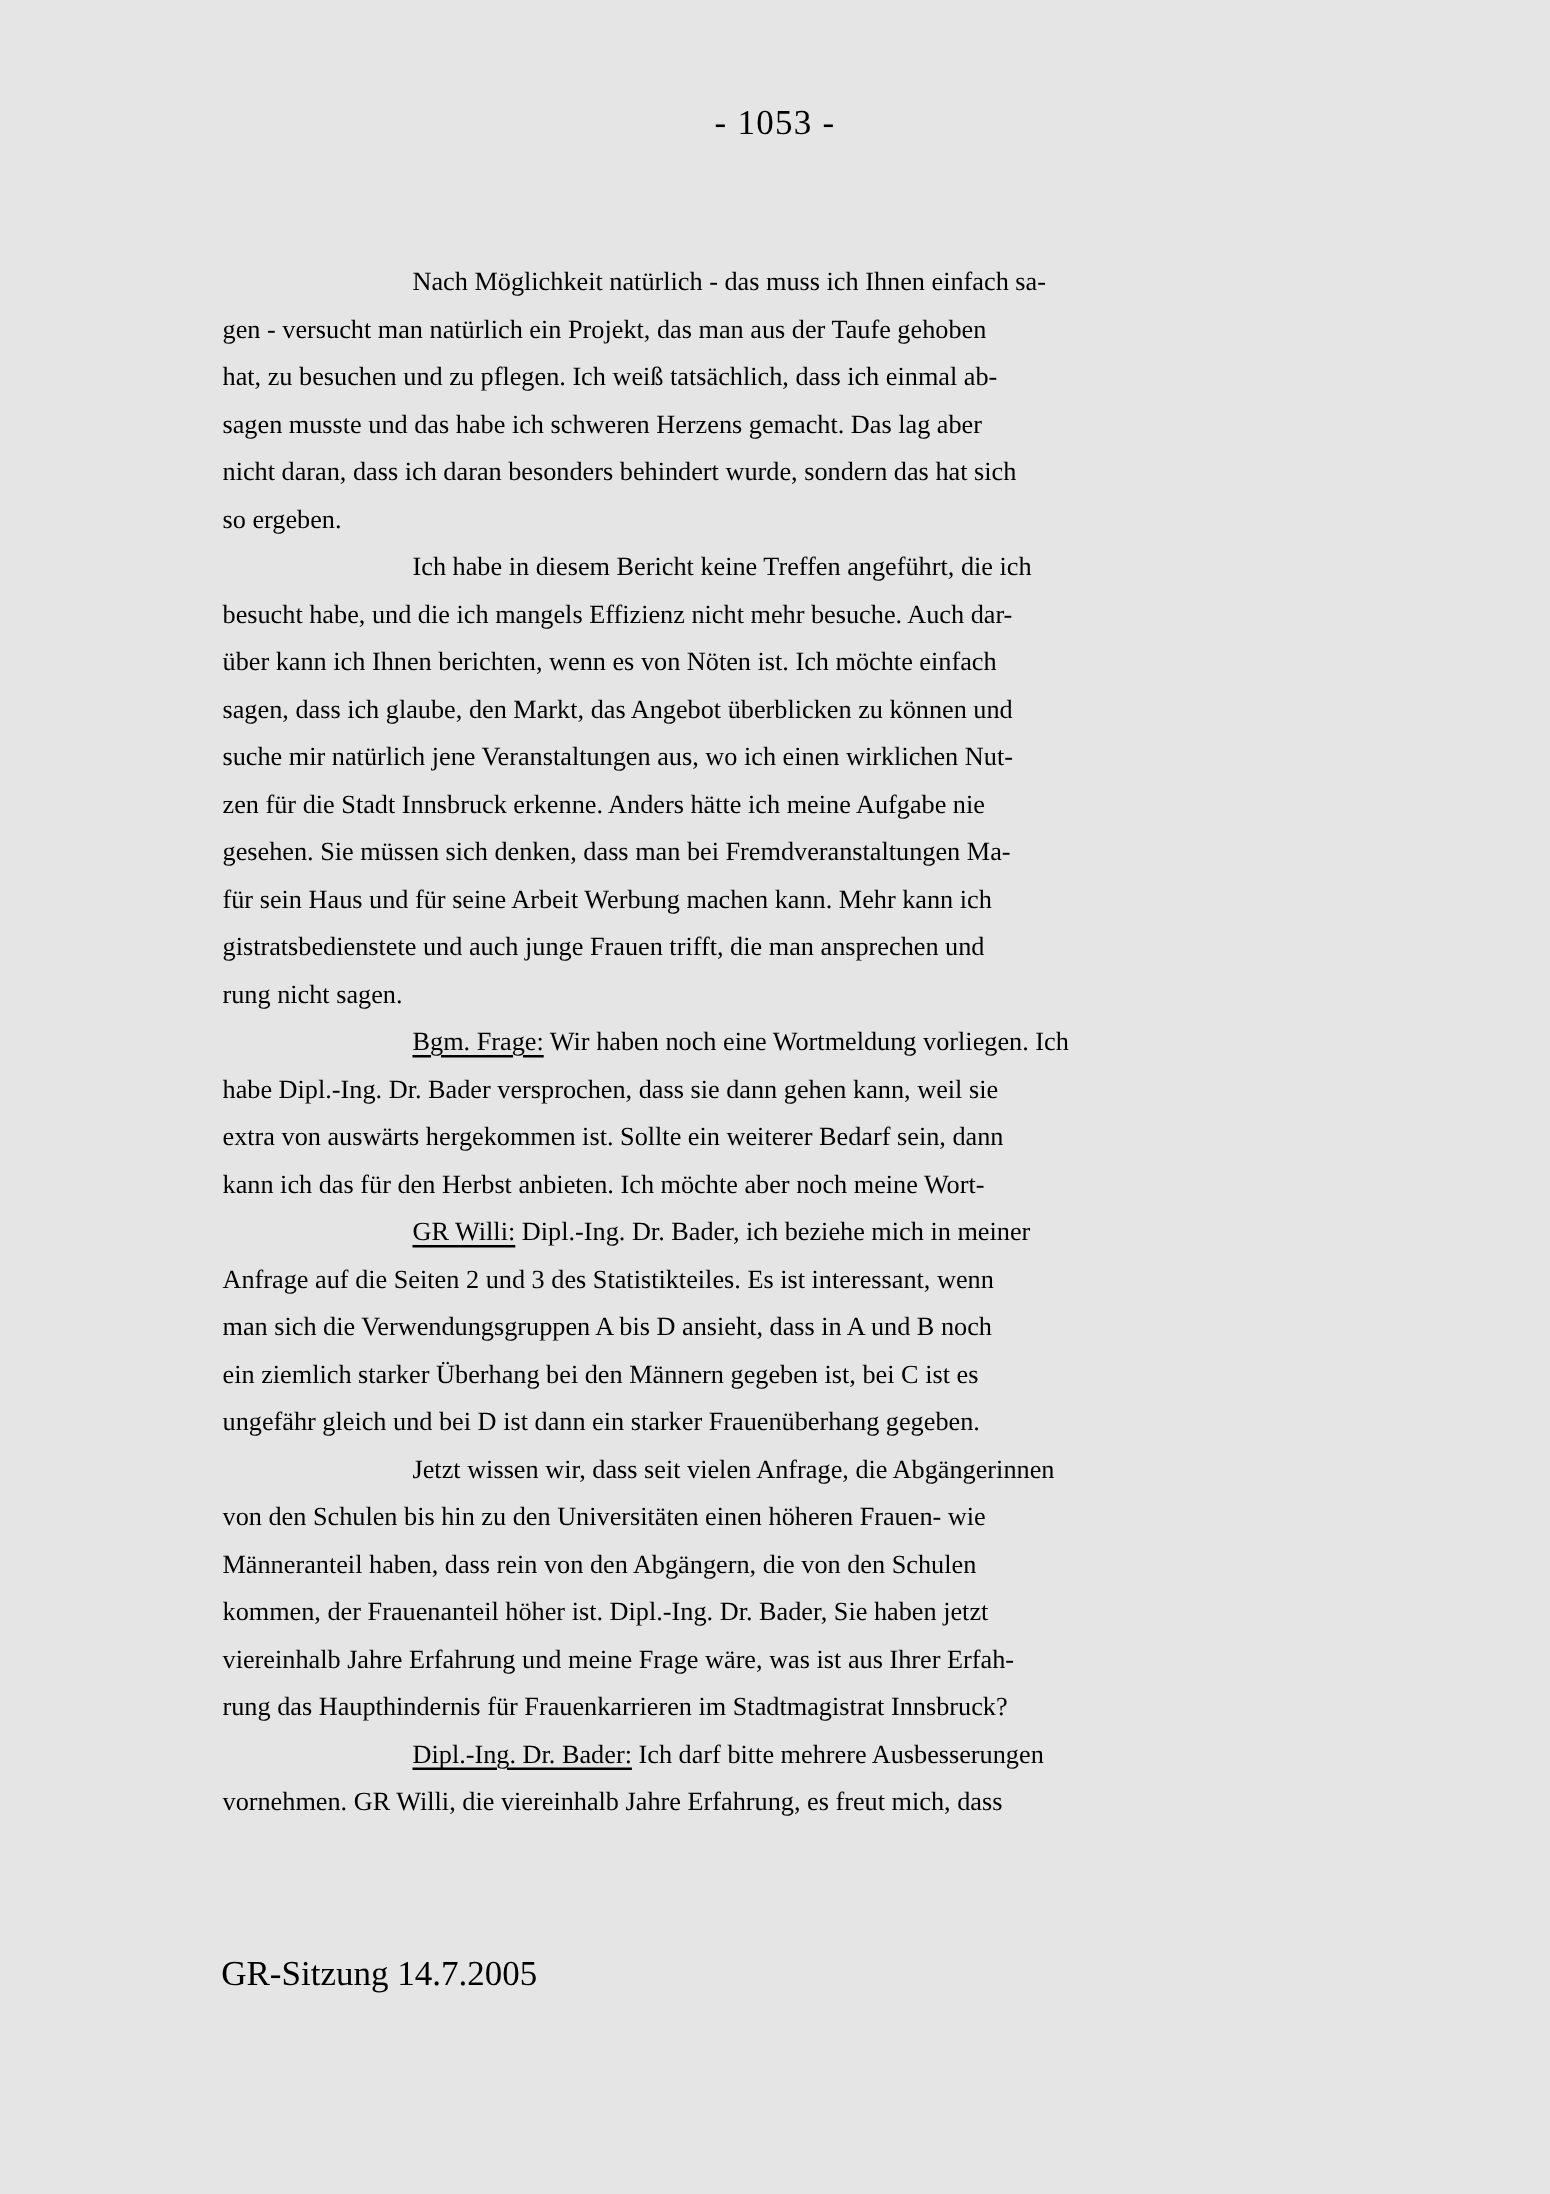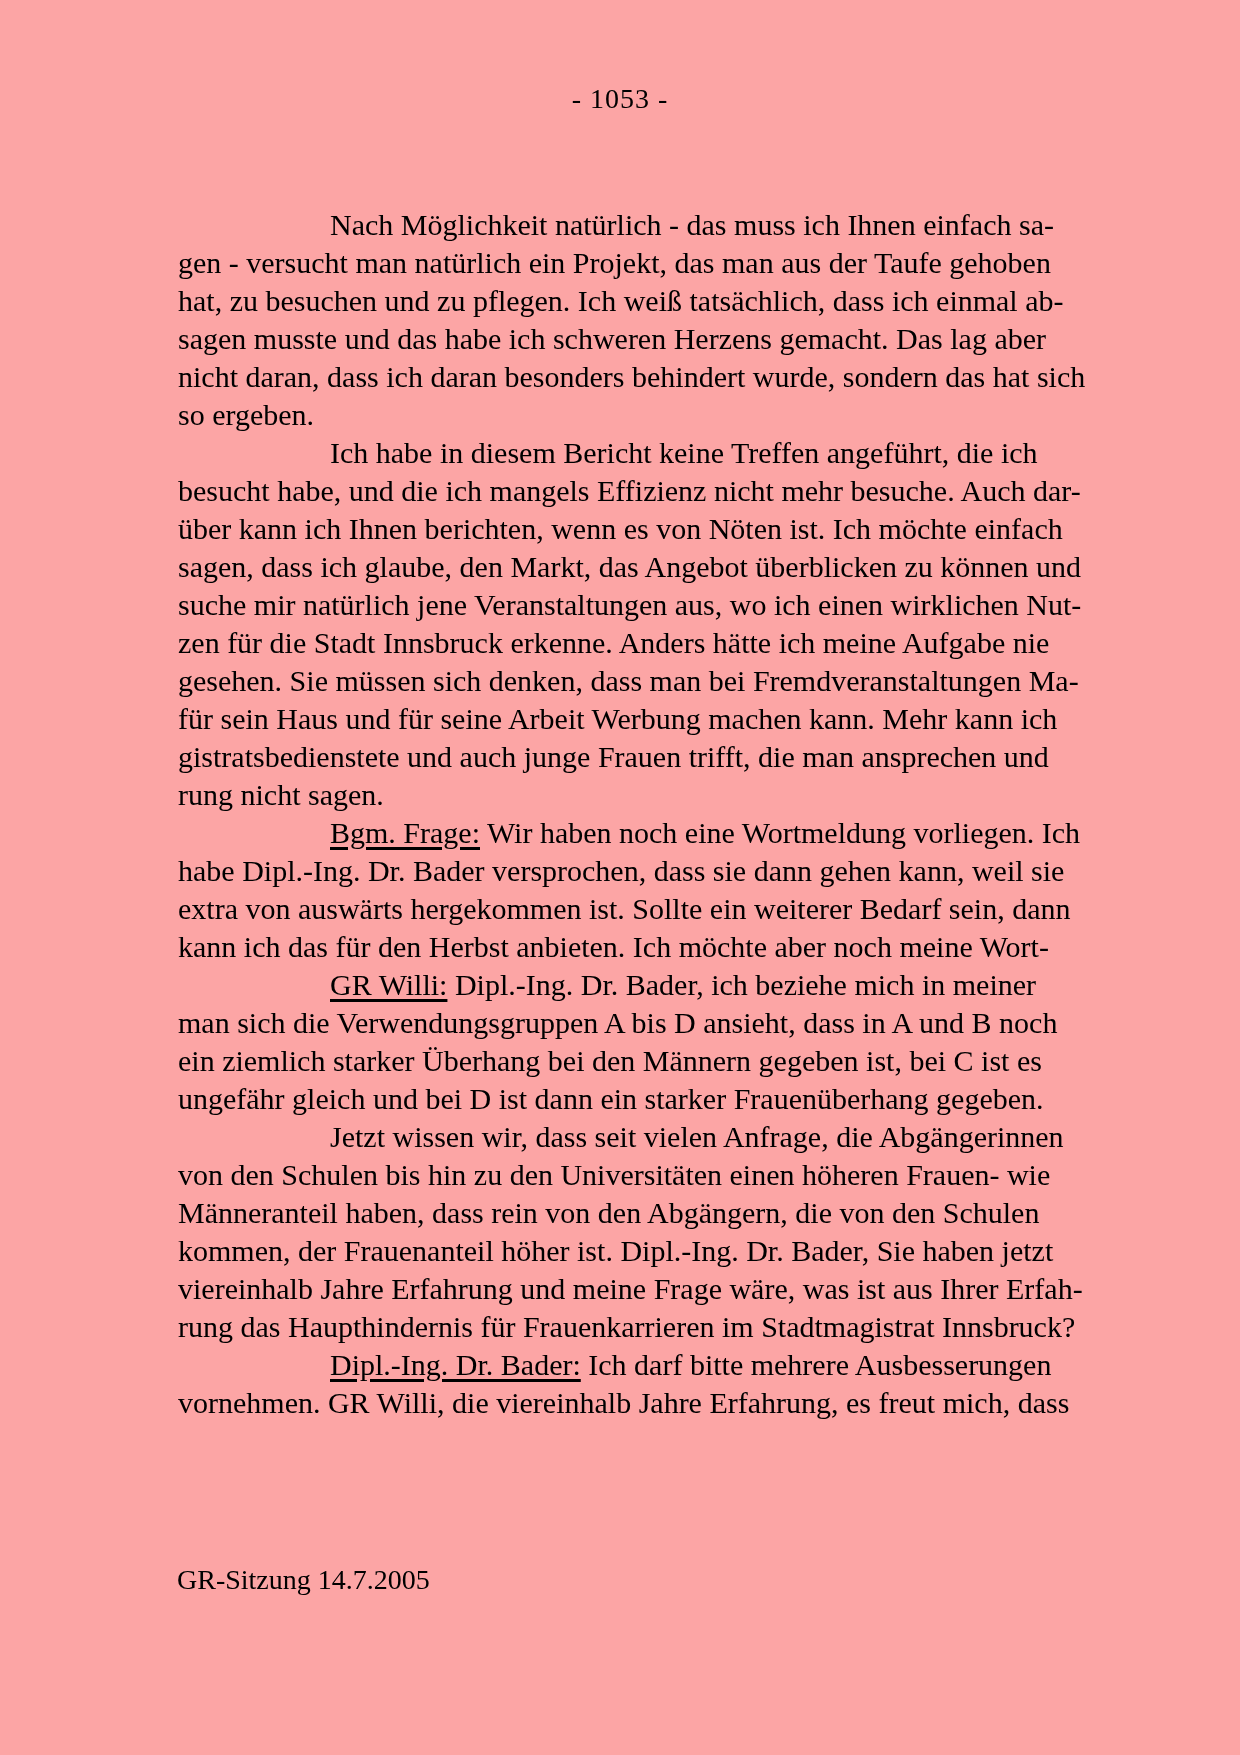--- a/index.html
+++ b/index.html
@@ -4,41 +4,41 @@
 <style>
   html, body {
     margin: 0;
     padding: 0;
     background: #ffffff;
   }
   .page {
     position: relative;
     width: 1240px;
     height: 1755px;
-    background: #fca5a5;
+    background: #e5e5e5;
     color: #000000;
     font-family: "Liberation Serif", serif;
     overflow: hidden;
   }
   .page-number {
     position: absolute;
     top: 84px;
     left: 0;
     width: 100%;
     text-align: center;
     font-size: 28px;
     line-height: 30px;
     letter-spacing: 1px;
   }
   .transcript {
     position: absolute;
     left: 178px;
     top: 206px;
     width: 910px;
-    font-size: 30px;
+    font-size: 21px;
     line-height: 38px;
   }
   .paragraph {
     margin: 0;
   }
   .text-line {
     white-space: pre;
     height: 38px;
   }
   .first-line {
@@ -84,20 +84,21 @@
         <div class="text-line">rung nicht sagen.</div>
       </div>
       <div class="paragraph">
         <div class="text-line first-line"><span class="speaker">Bgm. Frage:</span> Wir haben noch eine Wortmeldung vorliegen. Ich</div>
         <div class="text-line">habe Dipl.-Ing. Dr. Bader versprochen, dass sie dann gehen kann, weil sie</div>
         <div class="text-line">extra von auswärts hergekommen ist. Sollte ein weiterer Bedarf sein, dann</div>
         <div class="text-line">kann ich das für den Herbst anbieten. Ich möchte aber noch meine Wort-</div>
       </div>
       <div class="paragraph">
         <div class="text-line first-line"><span class="speaker">GR Willi:</span> Dipl.-Ing. Dr. Bader, ich beziehe mich in meiner</div>
+        <div class="text-line">Anfrage auf die Seiten 2 und 3 des Statistikteiles. Es ist interessant, wenn</div>
         <div class="text-line">man sich die Verwendungsgruppen A bis D ansieht, dass in A und B noch</div>
         <div class="text-line">ein ziemlich starker Überhang bei den Männern gegeben ist, bei C ist es</div>
         <div class="text-line">ungefähr gleich und bei D ist dann ein starker Frauenüberhang gegeben.</div>
       </div>
       <div class="paragraph">
         <div class="text-line first-line">Jetzt wissen wir, dass seit vielen Anfrage, die Abgängerinnen</div>
         <div class="text-line">von den Schulen bis hin zu den Universitäten einen höheren Frauen- wie</div>
         <div class="text-line">Männeranteil haben, dass rein von den Abgängern, die von den Schulen</div>
         <div class="text-line">kommen, der Frauenanteil höher ist. Dipl.-Ing. Dr. Bader, Sie haben jetzt</div>
         <div class="text-line">viereinhalb Jahre Erfahrung und meine Frage wäre, was ist aus Ihrer Erfah-</div>

